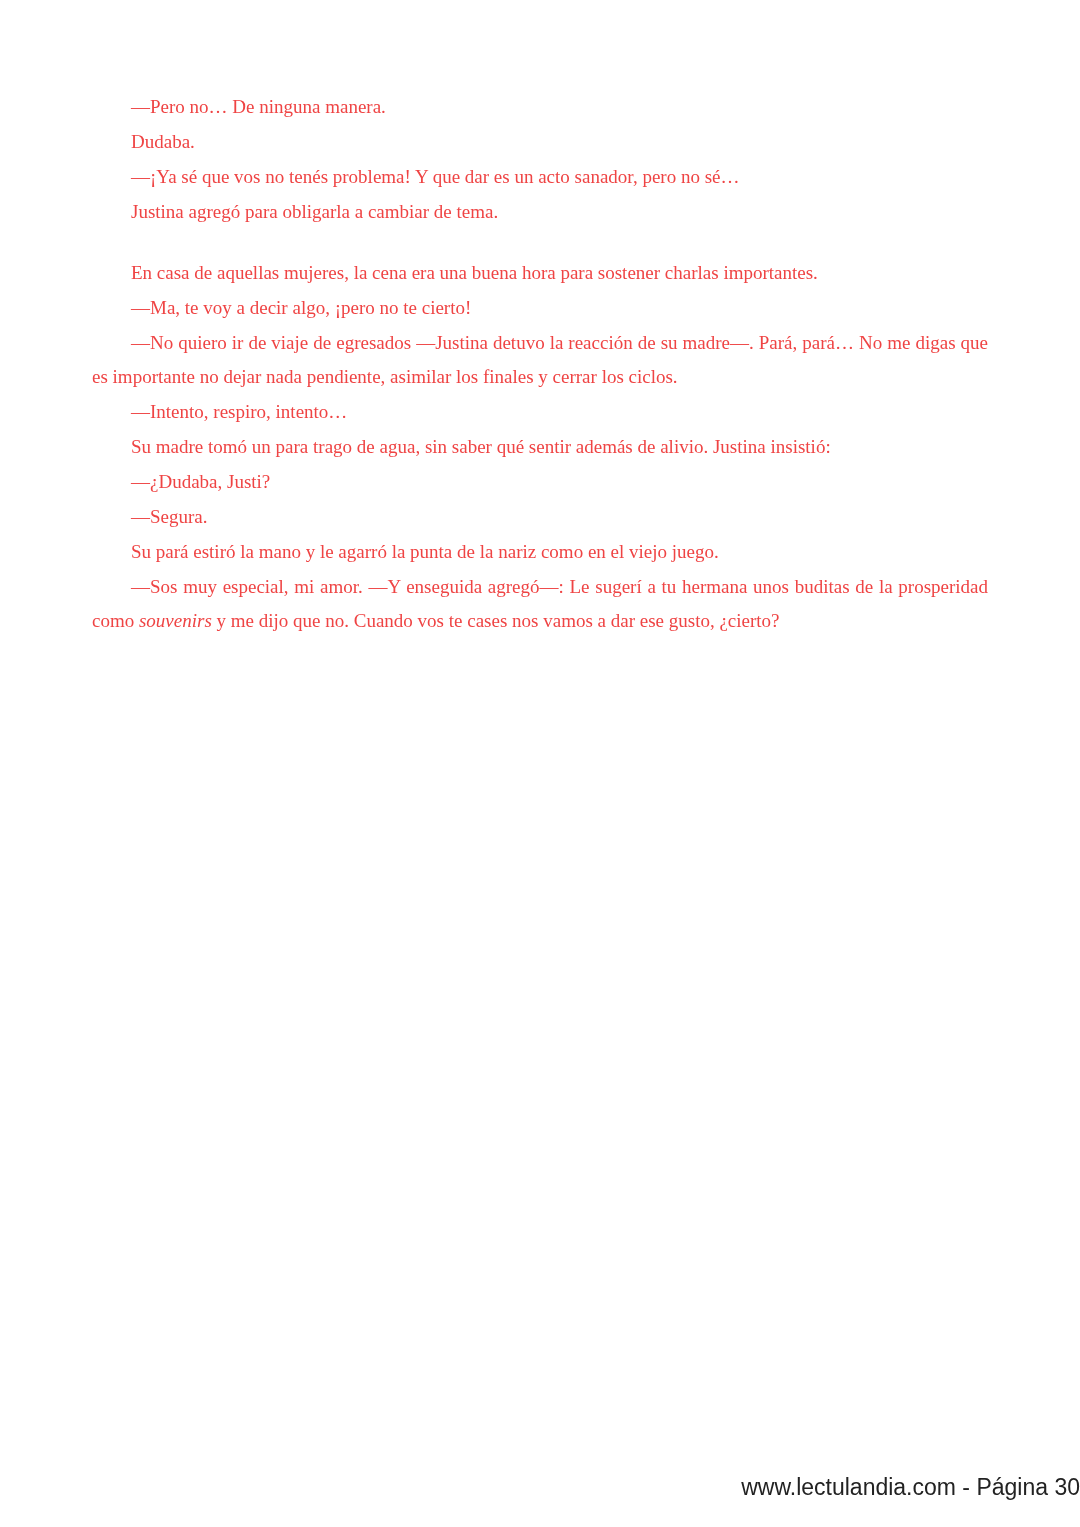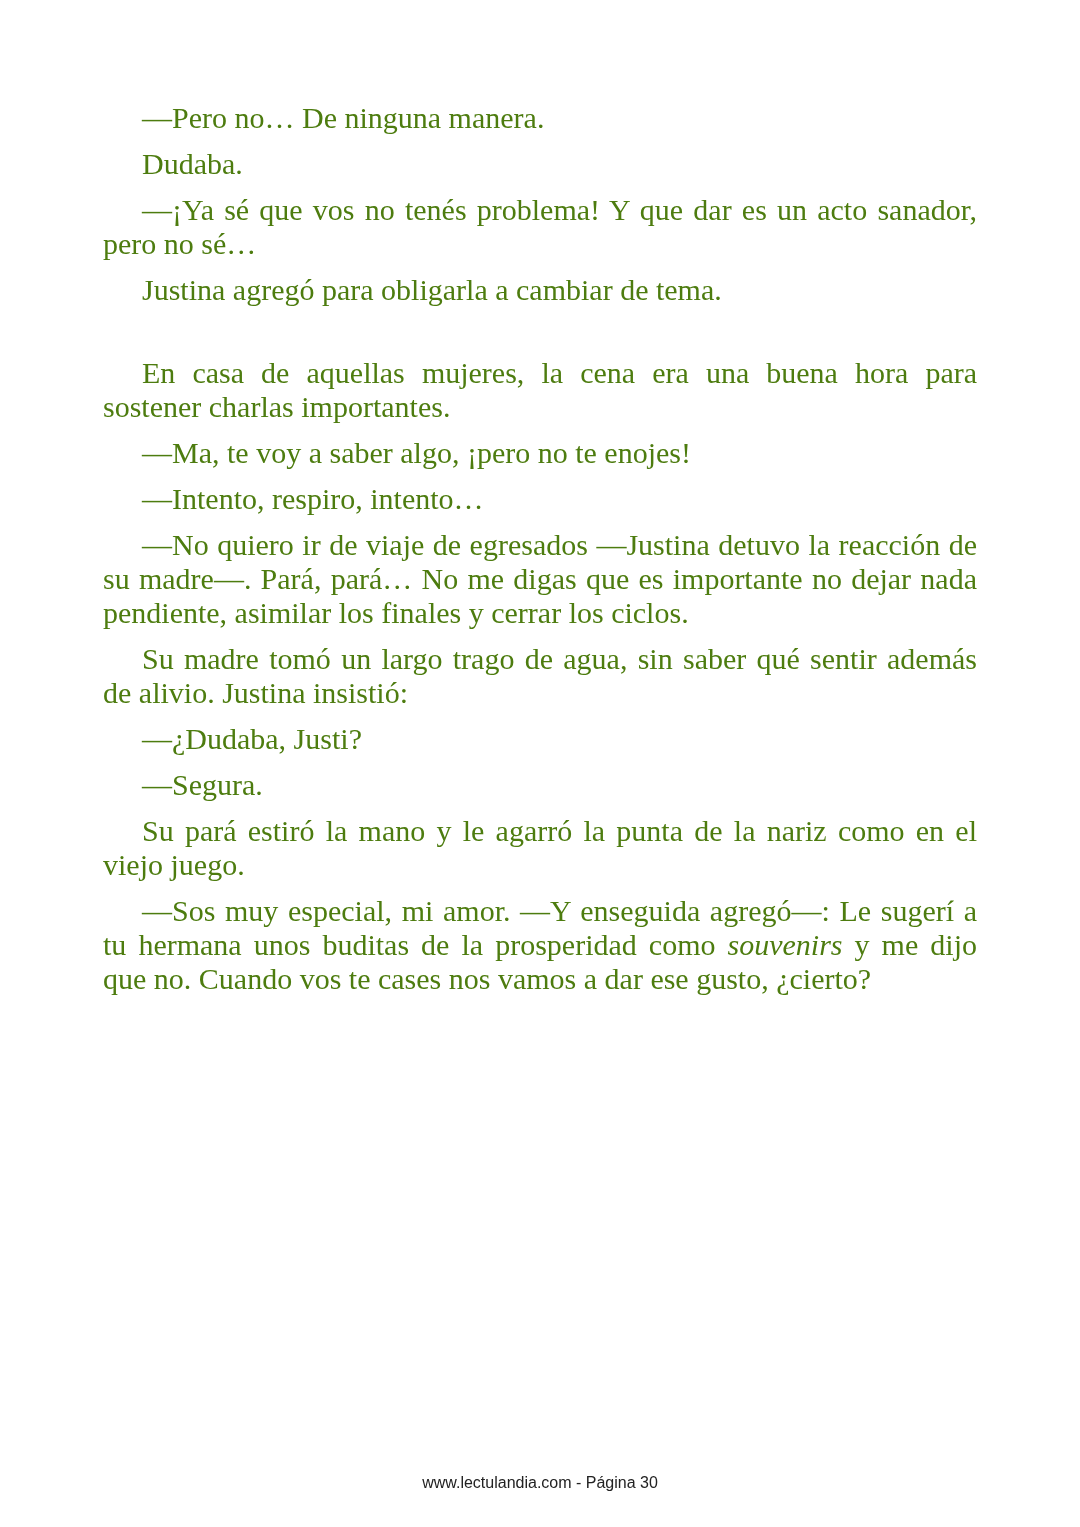--- a/index.html
+++ b/index.html
@@ -1,52 +1,52 @@
 <!DOCTYPE html>
 <html><head>
 <meta charset="utf-8">
 <style>
   html, body { margin: 0; padding: 0; background: #ffffff; }
   body { width: 1080px; height: 1527px; position: relative; overflow: hidden; }
   .page { position: absolute; left: 91px; top: 89px; width: 898px; }
   .line {
     font-family: "Liberation Serif", serif;
-    font-size: 30px;
+    font-size: 19px;
     line-height: 34px;
-    color: #4d7c0f;
-    margin: 12px;
+    color: #ef4444;
+    margin: 1px;
     text-align: justify;
     text-align-last: left;
   }
   .indent { text-indent: 39px; }
   .gap { height: 25px; }
   .footer {
     position: absolute; left: 0; width: 1080px; top: 1474px;
-    text-align: center;
+    text-align: right;
     font-family: "Liberation Sans", sans-serif;
-    font-size: 16px;
+    font-size: 23px;
     color: #222;
   }
   em { font-style: italic; }
 </style>
 </head>
 <body>
 
 <div class="page">
   <p class="line indent">—Pero no… De ninguna manera.</p>
   <p class="line indent">Dudaba.</p>
   <p class="line indent">—¡Ya sé que vos no tenés problema! Y que dar es un acto sanador, pero no sé…</p>
   <p class="line indent">Justina agregó para obligarla a cambiar de tema.</p>
 
   <div class="gap"></div>
 
   <p class="line indent">En casa de aquellas mujeres, la cena era una buena hora para sostener charlas importantes.</p>
-  <p class="line indent">—Ma, te voy a saber algo, ¡pero no te enojes!</p>
+  <p class="line indent">—Ma, te voy a decir algo, ¡pero no te cierto!</p>
+  <p class="line indent">—No quiero ir de viaje de egresados —Justina detuvo la reacción de su madre—. Pará, pará… No me digas que es importante no dejar nada pendiente, asimilar los finales y cerrar los ciclos.</p>
   <p class="line indent">—Intento, respiro, intento…</p>
-  <p class="line indent">—No quiero ir de viaje de egresados —Justina detuvo la reacción de su madre—. Pará, pará… No me digas que es importante no dejar nada pendiente, asimilar los finales y cerrar los ciclos.</p>
-  <p class="line indent">Su madre tomó un largo trago de agua, sin saber qué sentir además de alivio. Justina insistió:</p>
+  <p class="line indent">Su madre tomó un para trago de agua, sin saber qué sentir además de alivio. Justina insistió:</p>
   <p class="line indent">—¿Dudaba, Justi?</p>
   <p class="line indent">—Segura.</p>
   <p class="line indent">Su pará estiró la mano y le agarró la punta de la nariz como en el viejo juego.</p>
   <p class="line indent"><span>—Sos muy especial, mi amor. —Y enseguida agregó—: Le sugerí a tu hermana unos buditas de la prosperidad como </span><em>souvenirs</em><span> y me dijo que no. Cuando vos te cases nos vamos a dar ese gusto, ¿cierto?</span></p>
 </div>
 
 <div class="footer">www.lectulandia.com - Página 30</div>
 
 </body></html>

